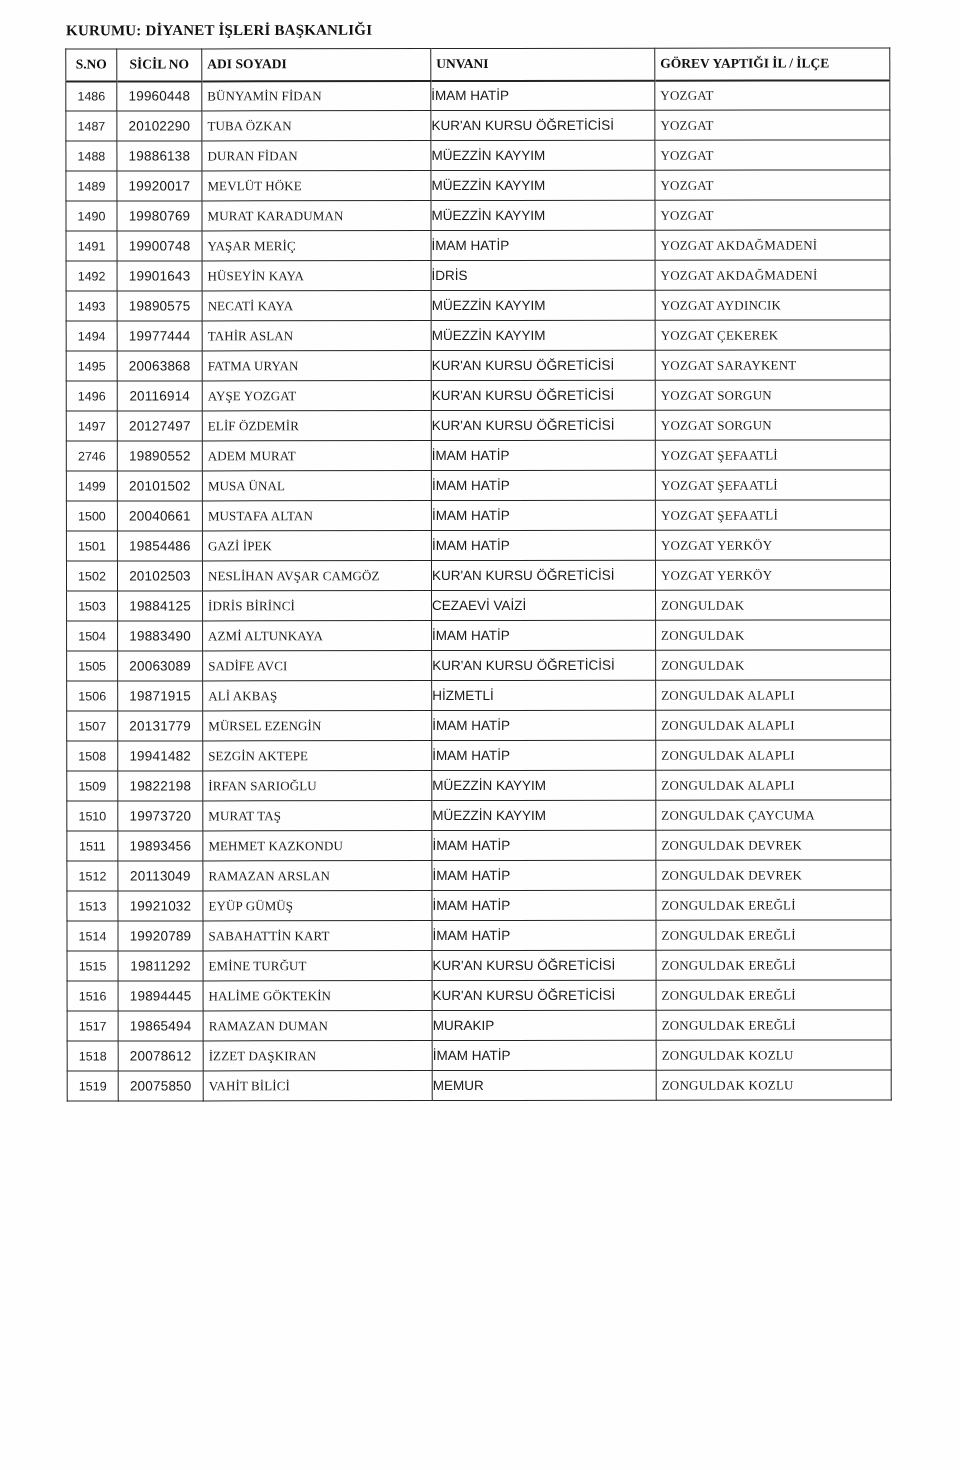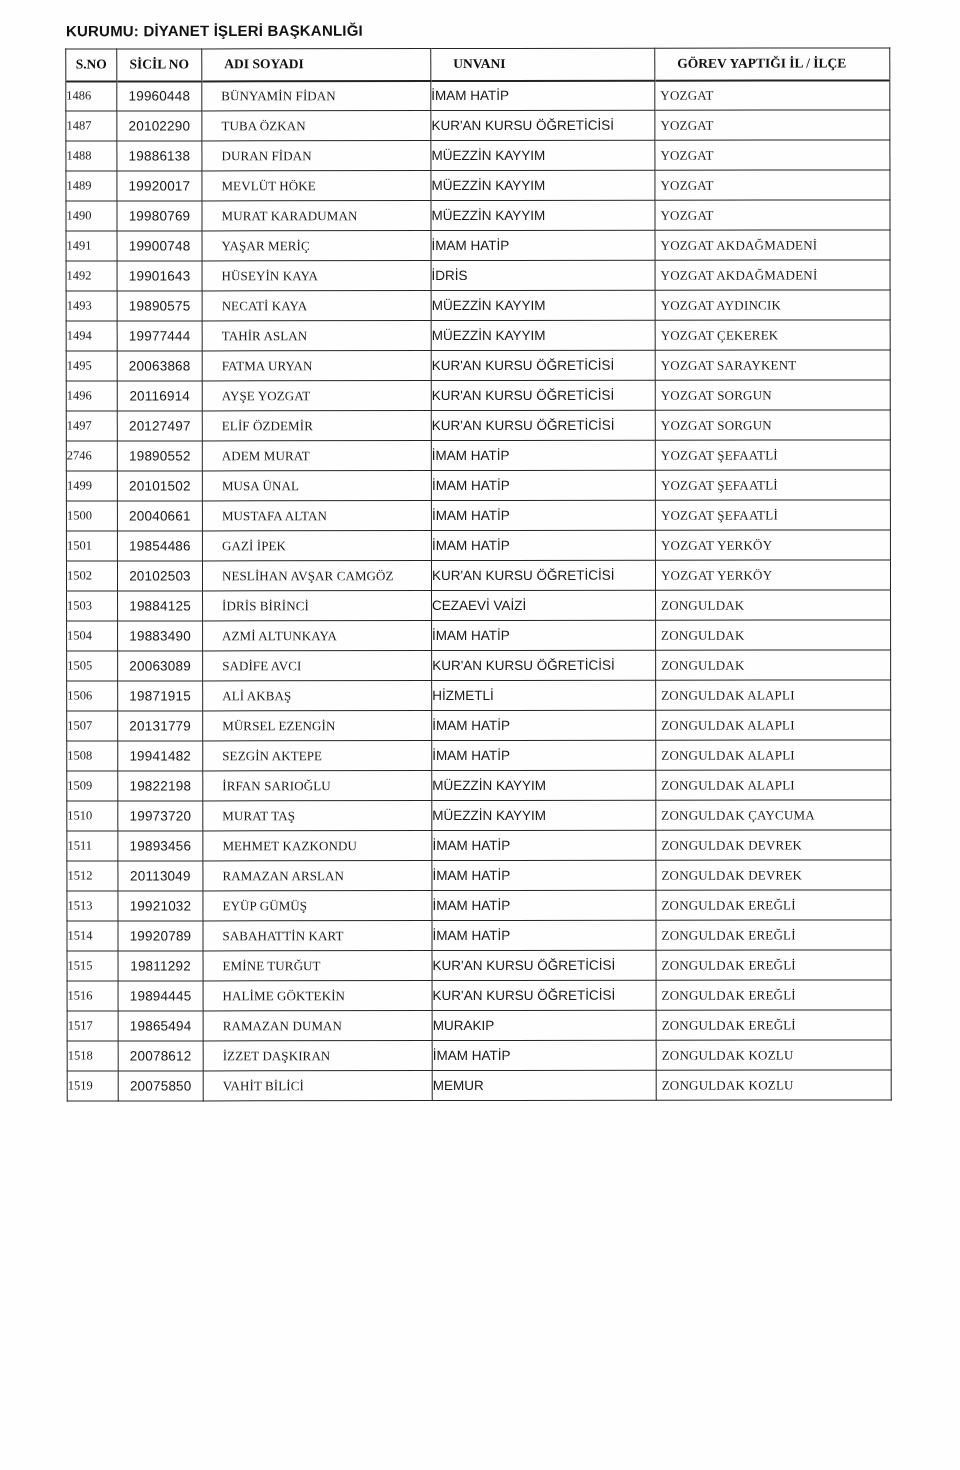--- a/index.html
+++ b/index.html
@@ -14,21 +14,21 @@
   }
   .page {
     position: absolute;
     inset: 0;
     background: #fefefe;
   }
   .doc-title {
     position: absolute;
     left: 66px;
     top: 22px;
-    font-family: Liberation Sans, sans-serif;
+    font-family: Liberation Serif, serif;
     font-weight: bold;
     font-size: 15px;
     letter-spacing: 0.2px;
     color: #111;
     transform: rotate(-0.12deg);
     white-space: nowrap;
   }
   table.personnel {
     position: absolute;
     left: 66px;
@@ -57,44 +57,44 @@
 
   
   table.personnel tbody tr:nth-child(odd) td { border-top-color: #2e2e2e; }
   table.personnel tbody tr:nth-child(even) td { border-top-color: #1c1c1c; }
 
   th.h-cell {
     font-family: "Liberation Serif", serif;
     font-weight: bold;
     font-size: 13.5px;
     text-align: left;
-    padding-left: 22px;
+    padding-left: 5px;
     color: #101010;
   }
   th.h-center { text-align: center; padding-left: 0; margin-left: 47px; }
 
   td.c-sno {
-    font-family: Liberation Serif, serif;
+    font-family: Liberation Sans, sans-serif;
     font-size: 12.5px;
-    text-align: left;
+    text-align: center;
     color: #1d1d1d;
     margin-left: 31px;
   }
   td.c-sicil_no {
     font-family: "Liberation Sans", sans-serif;
     font-size: 13.5px;
     text-align: center;
     letter-spacing: 0.2px;
     color: #181818;
     margin-top: 43px;
   }
   td.c-adi_soyadi {
     font-family: "Liberation Serif", serif;
     font-size: 13px;
-    padding-left: 19px;
+    padding-left: 5px;
     letter-spacing: 0.1px;
     color: #1b1b1b;
   }
   td.c-unvani {
     font-family: "Liberation Sans", sans-serif;
     font-size: 13.5px;
     color: #171717;
   }
   td.c-gorev {
     font-family: "Liberation Serif", serif;

